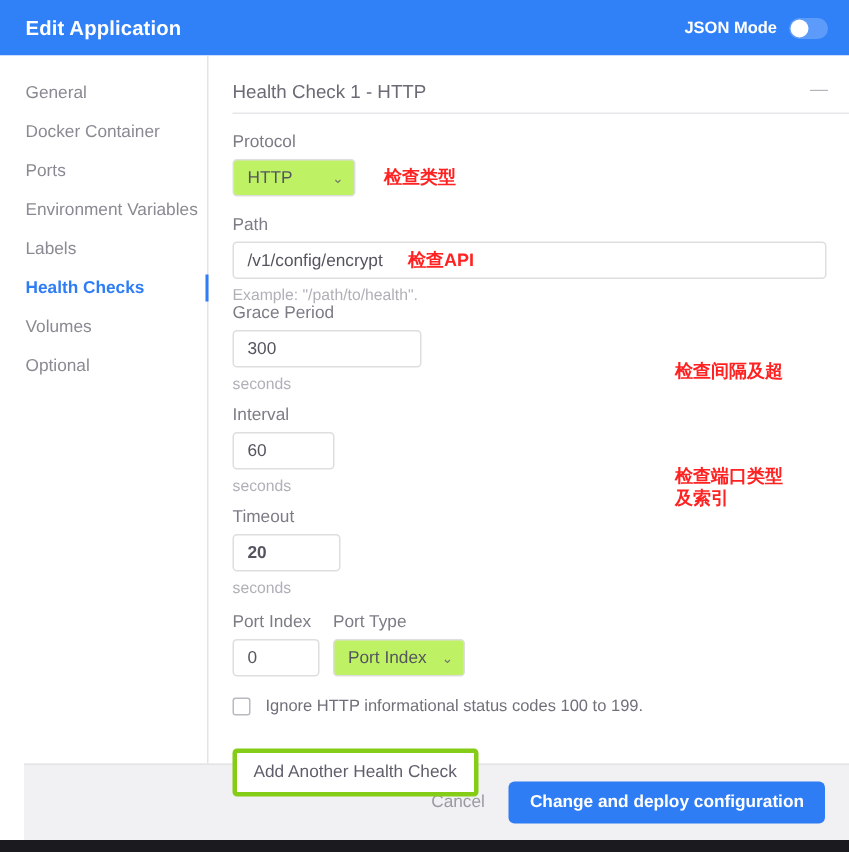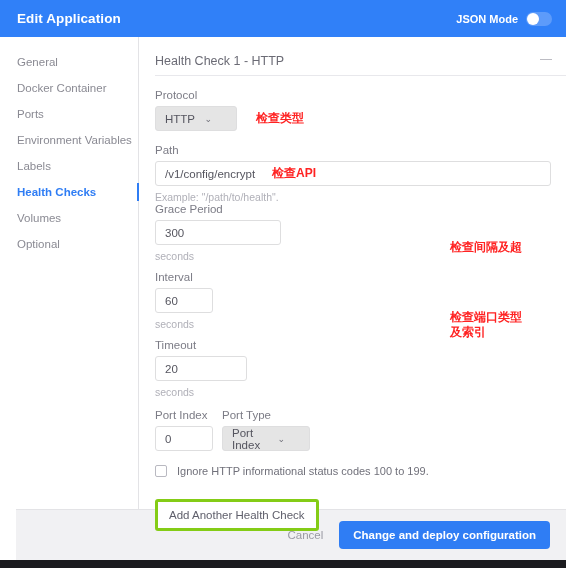--- a/index.html
+++ b/index.html
@@ -156,28 +156,28 @@
     display: flex;
     align-items: center;
     padding: 0 9px;
     white-space: nowrap;
     overflow: hidden;
   }
   .select {
     box-sizing: border-box;
     border: 1px solid #dededf;
     border-radius: 3px;
-    background: #e5e5e5;
+    background: #bef264;
     height: 25px;
     font-size: 11.5px;
     color: #55555f;
     display: flex;
     align-items: center;
     justify-content: space-between;
-    padding: 0 24px 0 9px;
+    padding: 0 7px 0 9px;
   }
   .chev {
     color: #6f6f79;
     font-size: 9px;
     margin-left: 8px;
   }
 
   .row {
     display: flex;
     align-items: flex-start;
@@ -346,28 +346,28 @@
       <div class="row" style="margin-top:0;flex-direction:column;">
         <div>
           <div class="col-label">Grace Period</div>
           <div class="input" style="width:126px;">
             <span>300</span>
           </div>
           <div class="unit">seconds</div>
         </div>
         <div>
           <div class="col-label">Interval</div>
-          <div class="input" style="width:58px;">
+          <div class="input" style="width:68px;">
             <span>60</span>
           </div>
           <div class="unit">seconds</div>
         </div>
         <div>
           <div class="col-label">Timeout</div>
-          <div class="input" style="width:92px;">
+          <div class="input" style="width:72px;font-weight:bold;">
             <span>20</span>
           </div>
           <div class="unit">seconds</div>
         </div>
       </div>
 
       
       <div class="row" style="margin-top:11px;">
         <div>
           <div class="col-label">Port Index</div>

